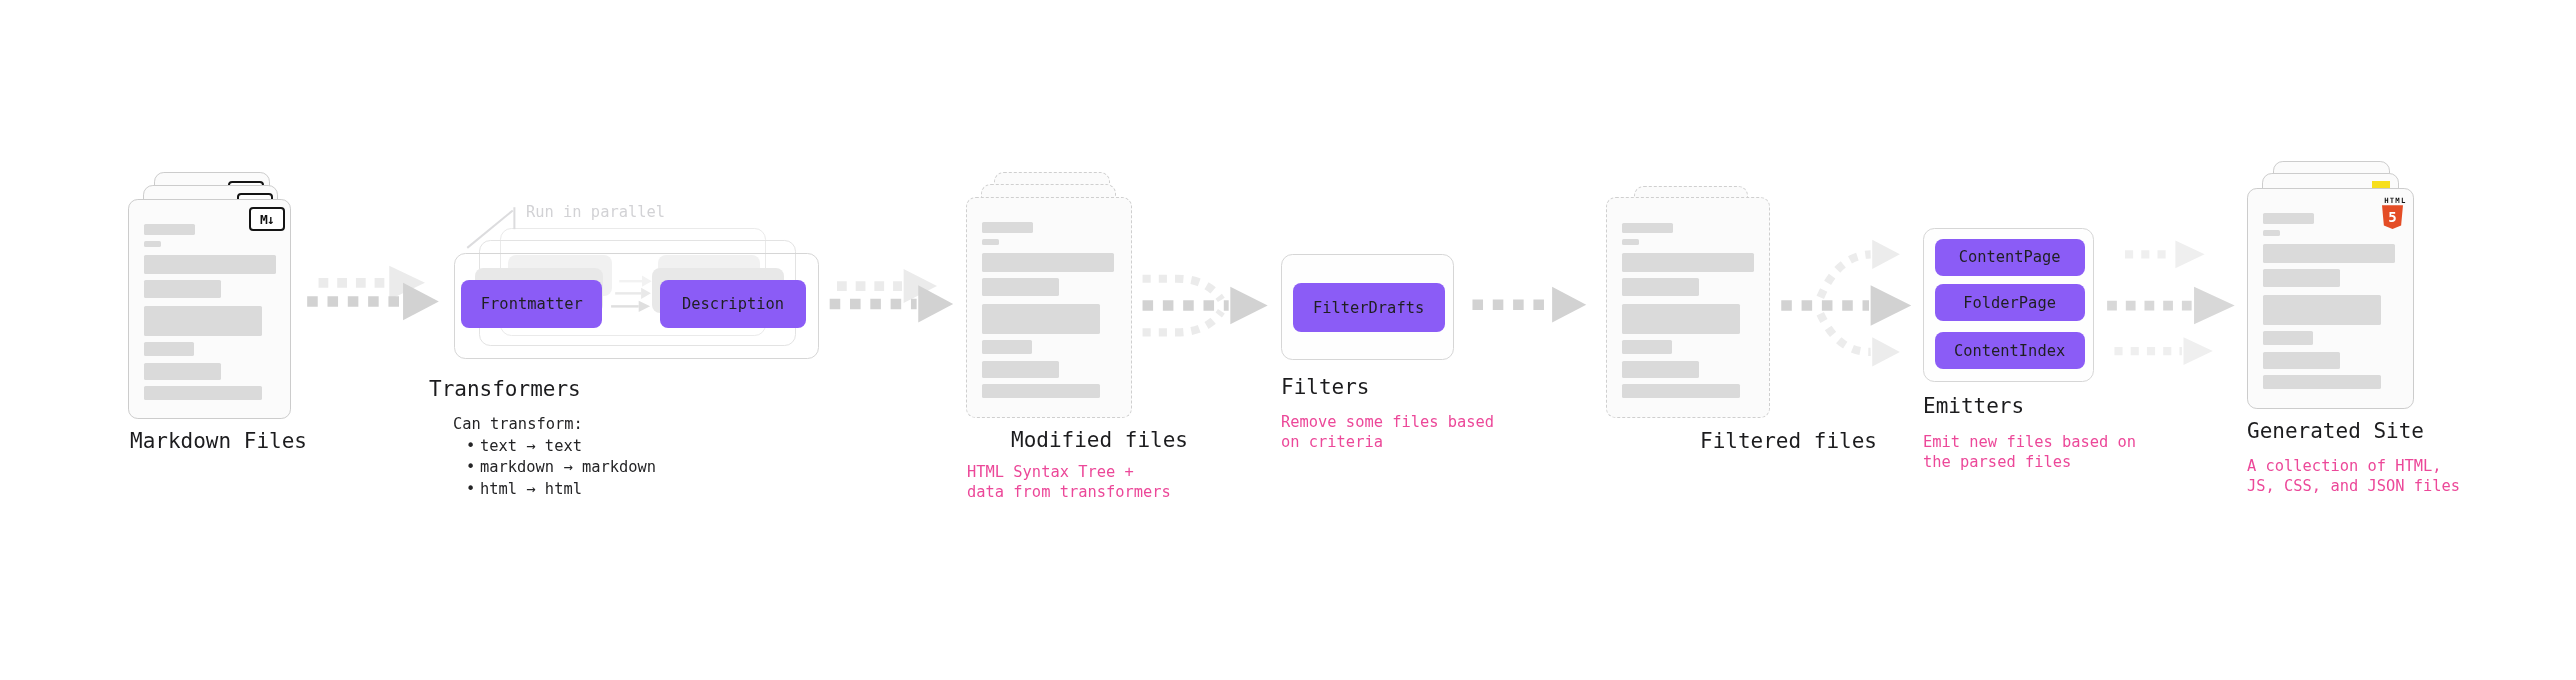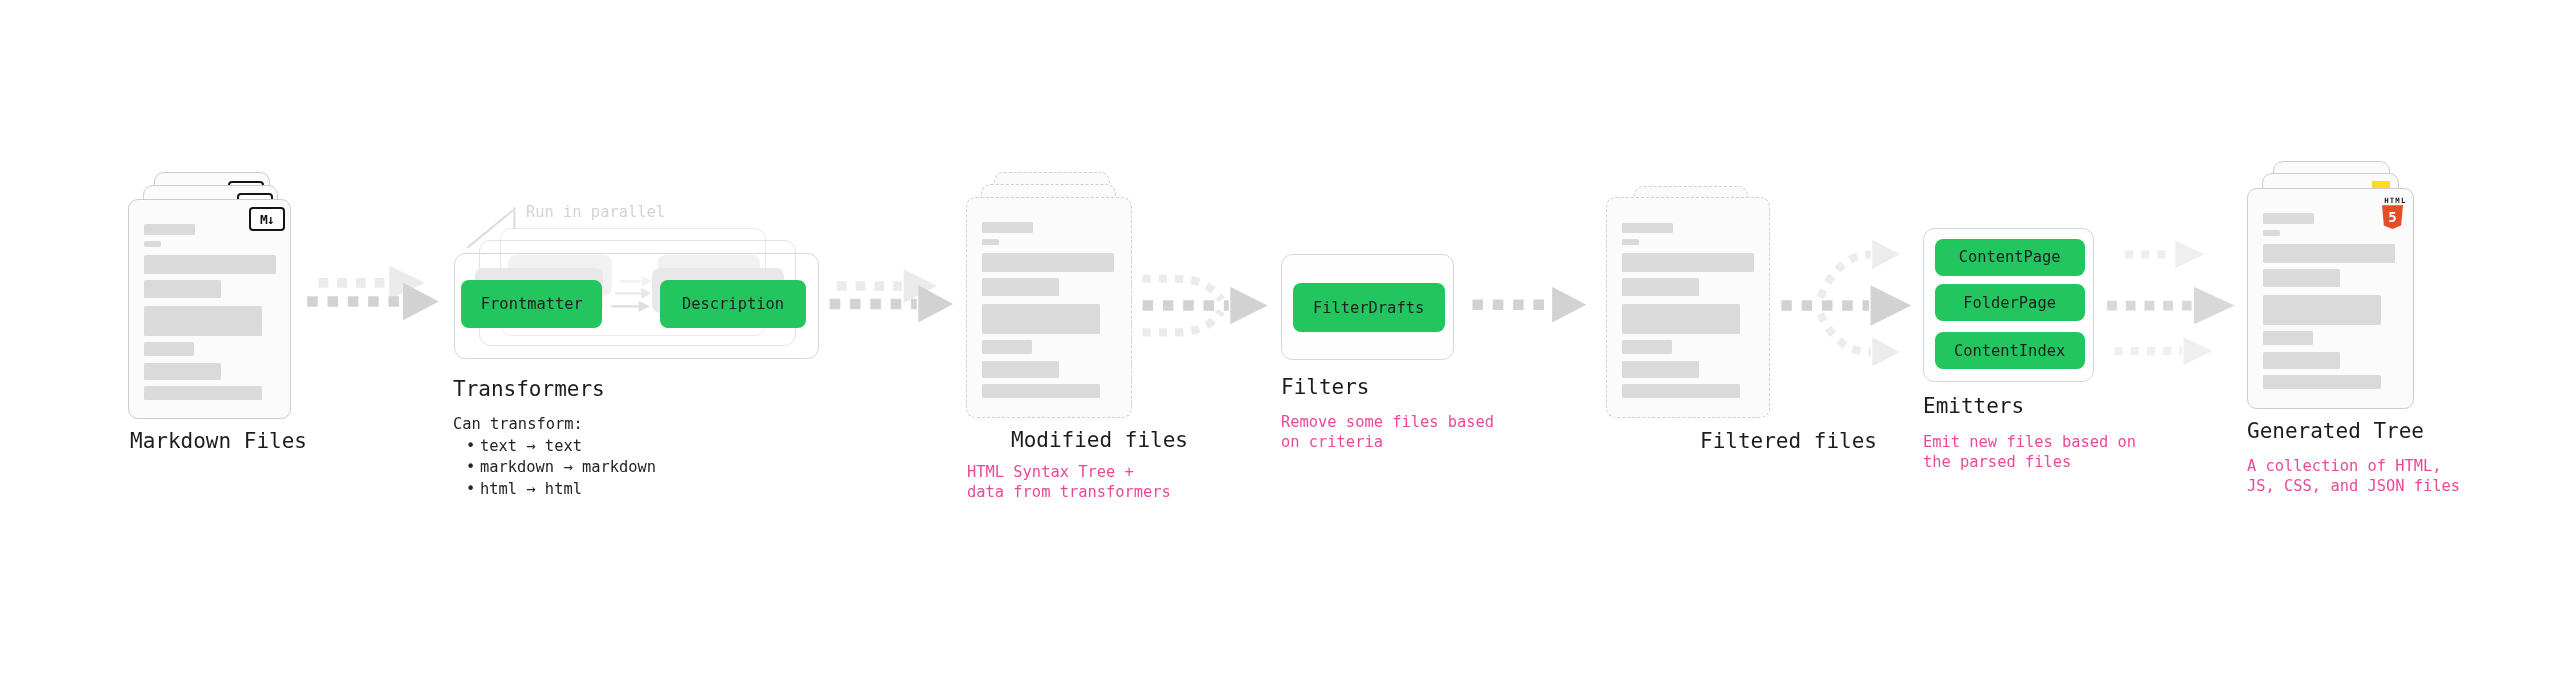--- a/index.html
+++ b/index.html
@@ -36,21 +36,21 @@
   .html5-shield{width:21px;height:23.6px;margin:0.8px auto 0 auto;background:#e44d26;
     clip-path:polygon(0 0,100% 0,91% 86%,50% 100%,9% 86%);
     display:flex;align-items:center;justify-content:center;color:#ffffff;font-weight:bold;font-size:14px;}
 
   
   .panel{position:absolute;background:#fefefe;border:1.6px solid #d6d6d6;border-radius:11.4px;box-sizing:border-box;}
   .outline-box{position:absolute;background:transparent;border-radius:11.4px;box-sizing:border-box;}
   .ob-front{border:1.6px solid #d6d6d6;}
   .ob-mid{border:1.6px solid #e3e3e3;}
   .ob-back{border:1.6px solid #eaeaea;}
-  .grey-btn{position:absolute;background:#22c55e;border-radius:8.1px;display:flex;align-items:center;justify-content:center;
+  .grey-btn{position:absolute;background:#8b5cf6;border-radius:8.1px;display:flex;align-items:center;justify-content:center;
     font-size:15.4px;color:#1f1f21;}
   .ghost1{background:#e8e8e8;}
   .ghost2{background:#f1f1f1;}
 
   
   .title{position:absolute;font-size:21px;color:#1c1c1e;white-space:nowrap;}
   .caption{position:absolute;font-size:15.4px;line-height:20.3px;color:#ec4899;white-space:nowrap;}
   .bullets{position:absolute;font-size:15.4px;line-height:21.5px;color:#242426;white-space:nowrap;}
   .bullet-row{padding-left:13px;}
   .bullet-row .dot{display:inline-block;width:14px;}
@@ -89,21 +89,21 @@
   <div class="outline-box ob-mid" style="left:25px;top:12.2px;width:317px;height:106px;"></div>
   <div class="outline-box ob-front" style="left:0px;top:25px;width:365px;height:106px;"></div>
   <div class="grey-btn ghost2" style="left:54px;top:27px;width:104px;height:41px;"></div>
   <div class="grey-btn ghost2" style="left:204px;top:27px;width:102px;height:41px;"></div>
   <div class="grey-btn ghost1" style="left:21px;top:40px;width:128px;height:45px;"></div>
   <div class="grey-btn ghost1" style="left:198px;top:40px;width:132px;height:45px;"></div>
   <div class="grey-btn" style="left:7.3px;top:52px;width:141px;height:48px;">Frontmatter</div>
   <div class="grey-btn" style="left:206px;top:52px;width:146px;height:48px;">Description</div>
 </div>
 
-<div class="title" style="left:453px;top:377px;">Transformers</div>
+<div class="title" style="left:429px;top:377px;">Transformers</div>
 <div class="bullets" style="left:453px;top:414px;">
   <div>Can transform:</div>
   <div class="bullet-row"><span class="dot">•</span><span>text → text</span></div>
   <div class="bullet-row"><span class="dot">•</span><span>markdown → markdown</span></div>
   <div class="bullet-row"><span class="dot">•</span><span>html → html</span></div>
 </div>
 
 <div class="abs" style="left:966px;top:172px;width:171px;height:260px;">
   <div class="doc-card dashed" style="left:28.4px;top:0px;width:116px;height:228px;"></div>
   <div class="doc-card dashed" style="left:15.4px;top:12.2px;width:135px;height:228px;"></div>
@@ -179,21 +179,21 @@
     <div class="l l1"></div>
     <div class="l l2"></div>
     <div class="l l3"></div>
     <div class="l l4"></div>
     <div class="l l5"></div>
     <div class="l l6"></div>
     <div class="l l7"></div>
     <div class="l l8"></div>
   </div>
 </div>
-<div class="title" style="left:2247px;top:419px;">Generated Tree</div>
+<div class="title" style="left:2247px;top:419px;">Generated Site</div>
 <div class="caption" style="left:2247px;top:456px;">
   <div>A collection of HTML,</div>
   <div>JS, CSS, and JSON files</div>
 </div>
 
 <svg class="overlay" width="2576" height="681" viewBox="0 0 3170 838">
 
   <g stroke="#dcdcde" stroke-width="2.5" fill="none">
     <path d="M575,305 L631,259"></path>
     <path d="M633,255 L633,282"></path>

